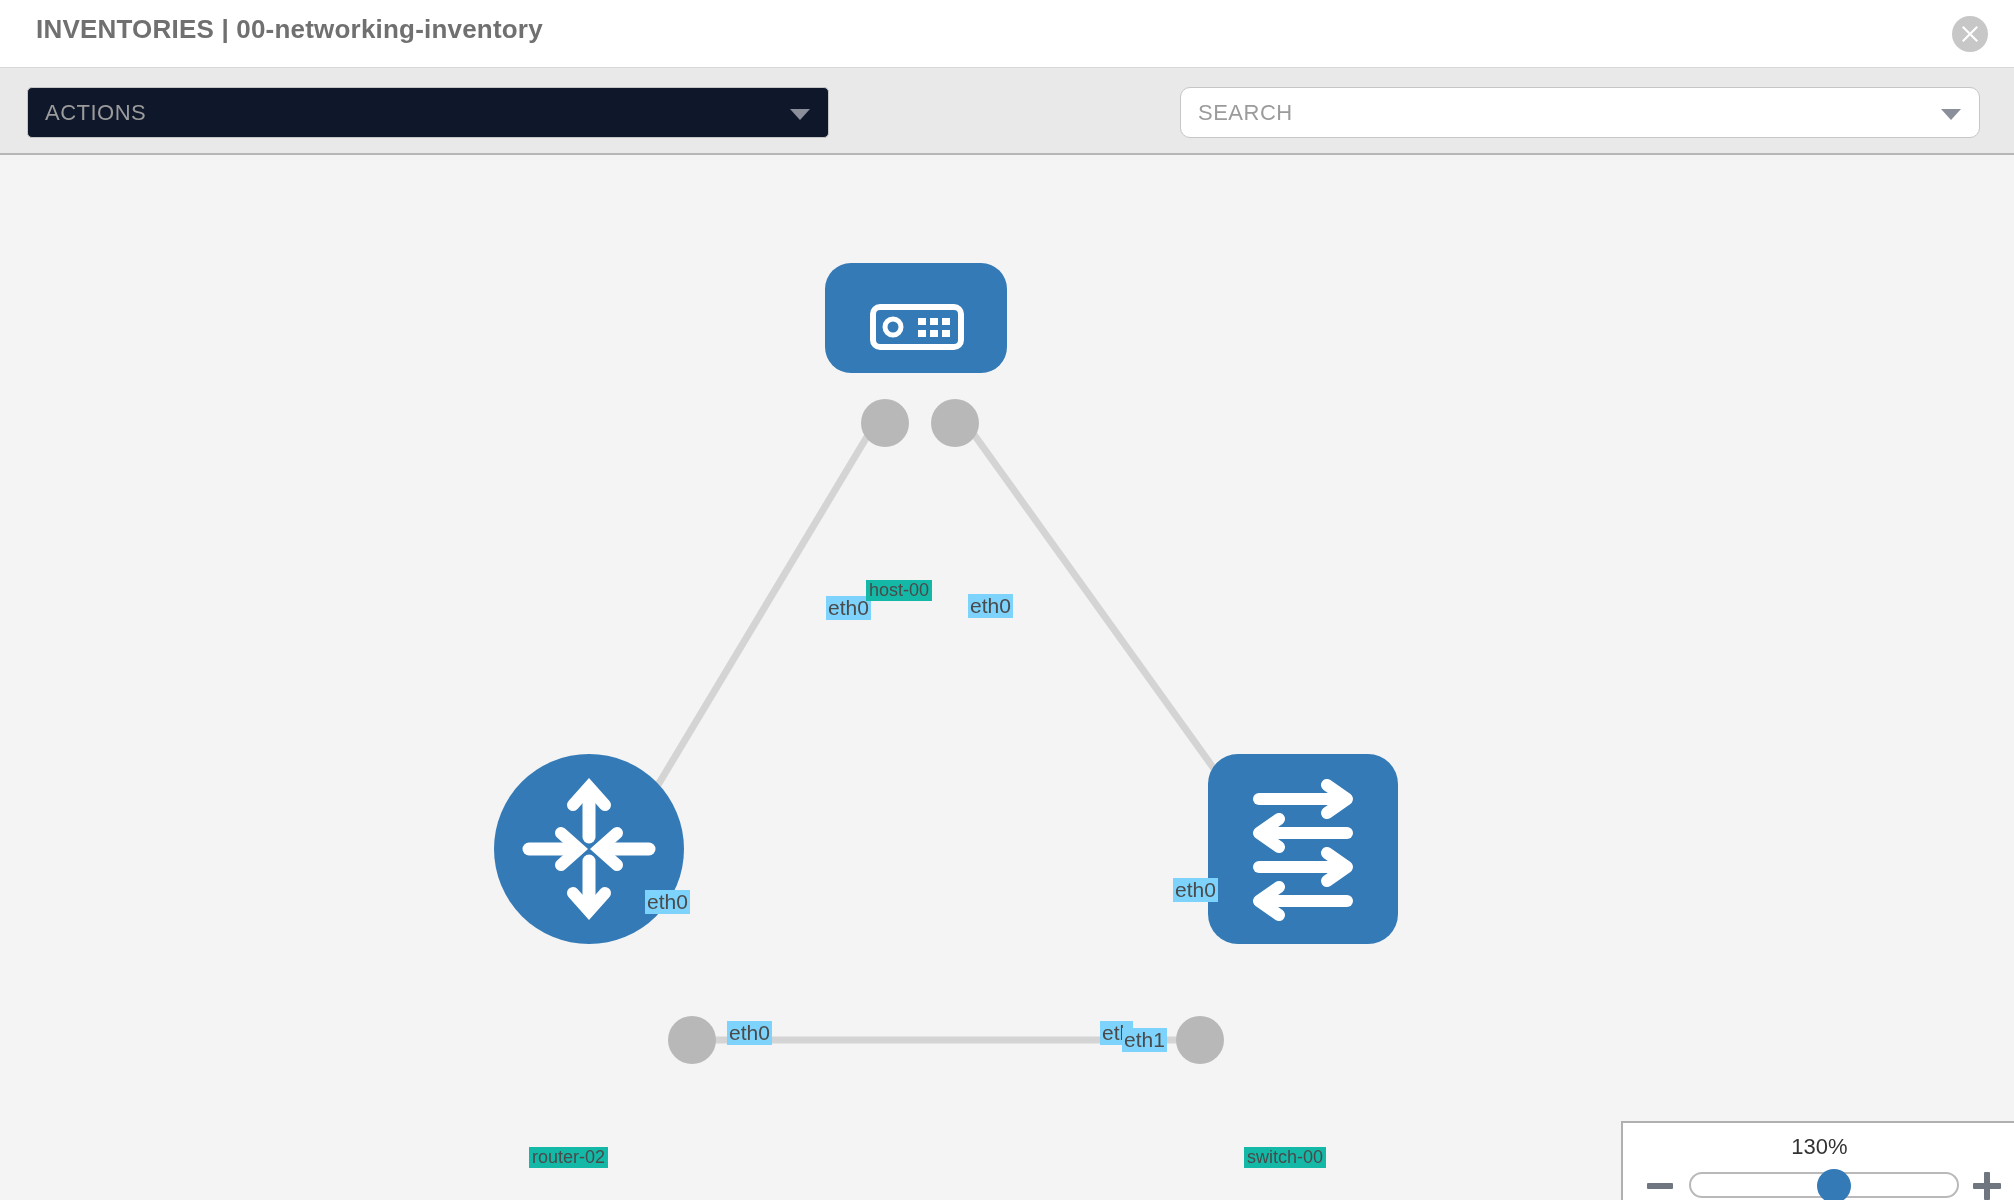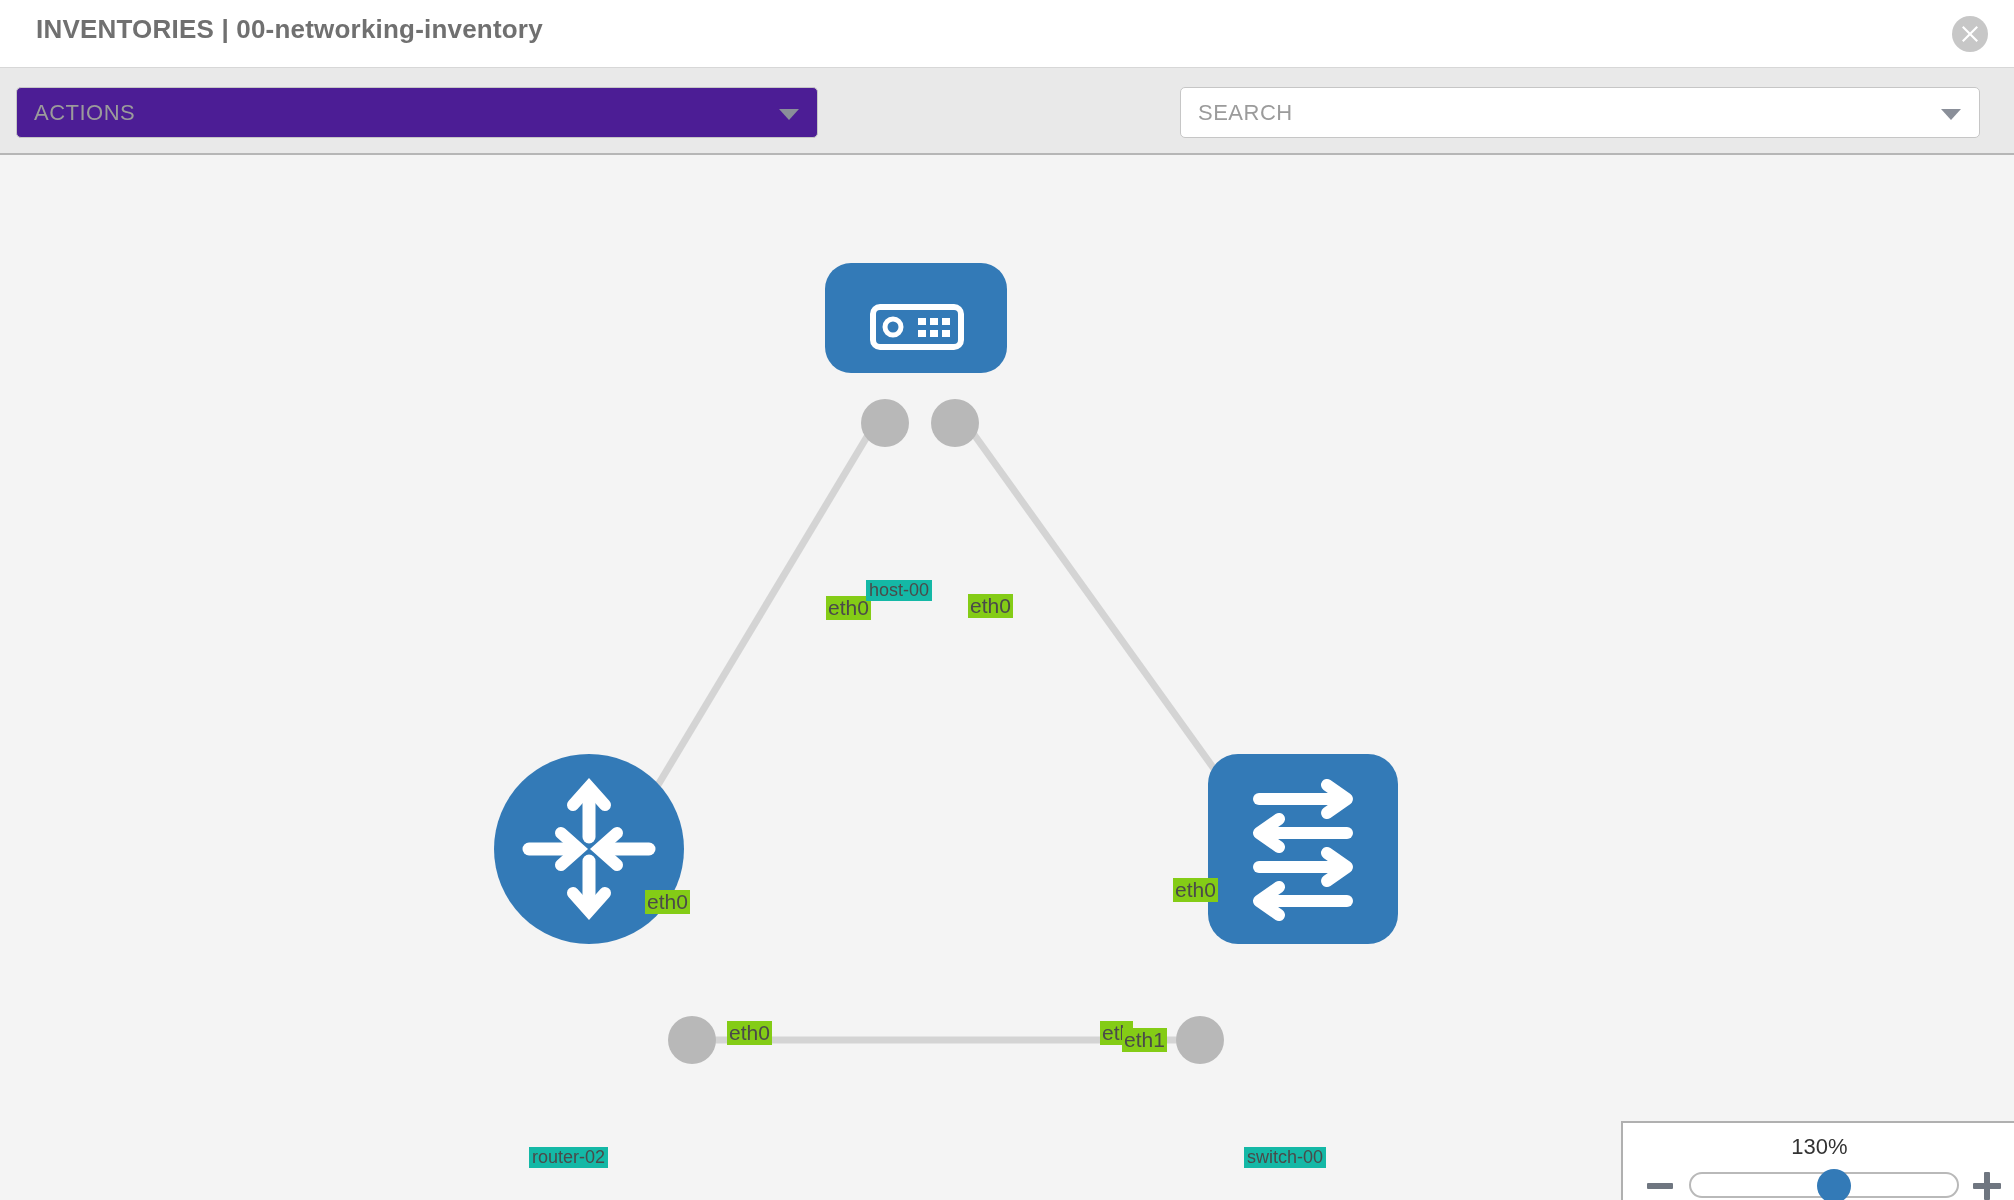--- a/index.html
+++ b/index.html
@@ -32,23 +32,23 @@
   .close-btn svg { display: block; }
 
   
   .toolbar {
     position: absolute; top: 68px; left: 0;
     width: 2014px; height: 87px;
     background: #e9e9e9;
     border-bottom: 2px solid #b6b6b6;
   }
   .actions-select {
-    position: absolute; left: 16px; top: 19px;
+    position: absolute; left: 27px; top: 19px;
     width: 802px; height: 51px;
-    background: #4c1d95;
+    background: #0f172a;
     border: 1px solid #c6c6c6;
     border-radius: 5px;
   }
   .actions-label {
     position: absolute; left: 17px; top: 12px;
     font-size: 22px; color: #9b9b9b; letter-spacing: 0.5px;
   }
   .caret {
     position: absolute; right: 18px; top: 21px;
     width: 0; height: 0;
@@ -61,40 +61,40 @@
     width: 40px; height: 40px; cursor: pointer;
   }
   #wrench-icon { left: 1045px; }
   #key-icon { left: 1118px; }
 
   .search-wrap {
     position: absolute; left: 1180px; top: 19px;
     width: 800px; height: 51px;
     background: #ffffff;
     border: 1px solid #c6c6c6;
-    border-radius: 5px;
+    border-radius: 10px;
   }
   .search-placeholder {
     position: absolute; left: 17px; top: 12px;
     font-size: 22px; color: #9b9b9b; letter-spacing: 0.5px;
   }
 
   
   .canvas {
     position: absolute; top: 155px; left: 0;
     width: 2014px; height: 1045px;
     background: #f4f4f4;
     overflow: hidden;
   }
   #topology-svg { position: absolute; top: 0; left: 0; }
 
   .edge-label {
     position: absolute;
     font-size: 21px; color: #4a4a4a;
-    background: #84cc16;
+    background: #7dd3fc;
     padding: 0 2px;
     white-space: nowrap;
     line-height: 1.15;
   }
   .node-label {
     position: absolute;
     font-size: 18px; color: #4a4a4a;
     background: #14b8a6;
     padding: 0 3px;
     white-space: nowrap;

